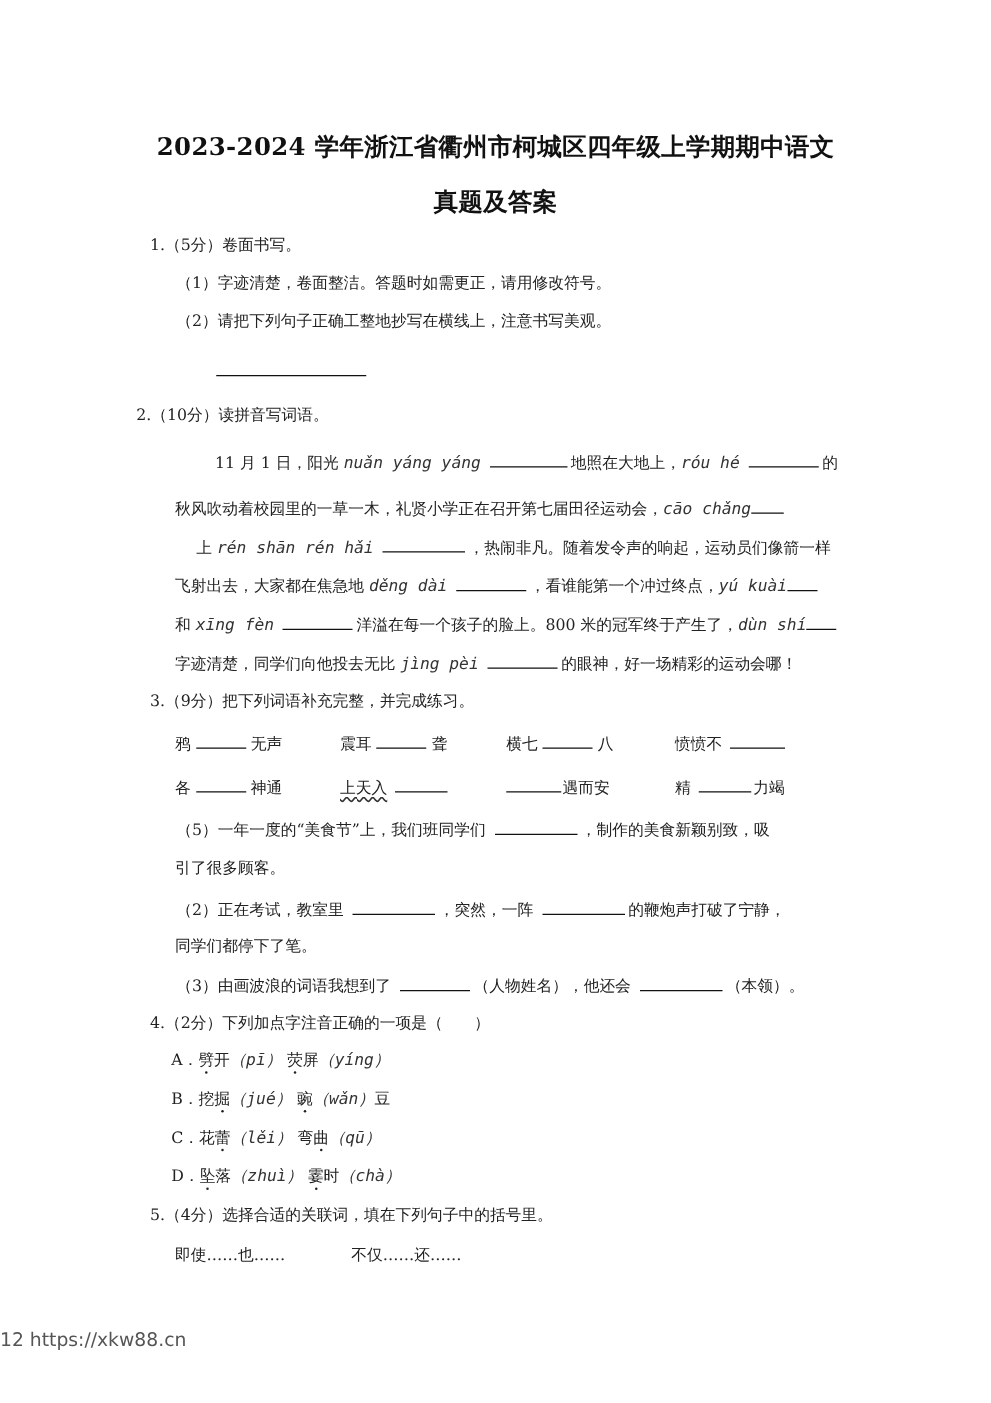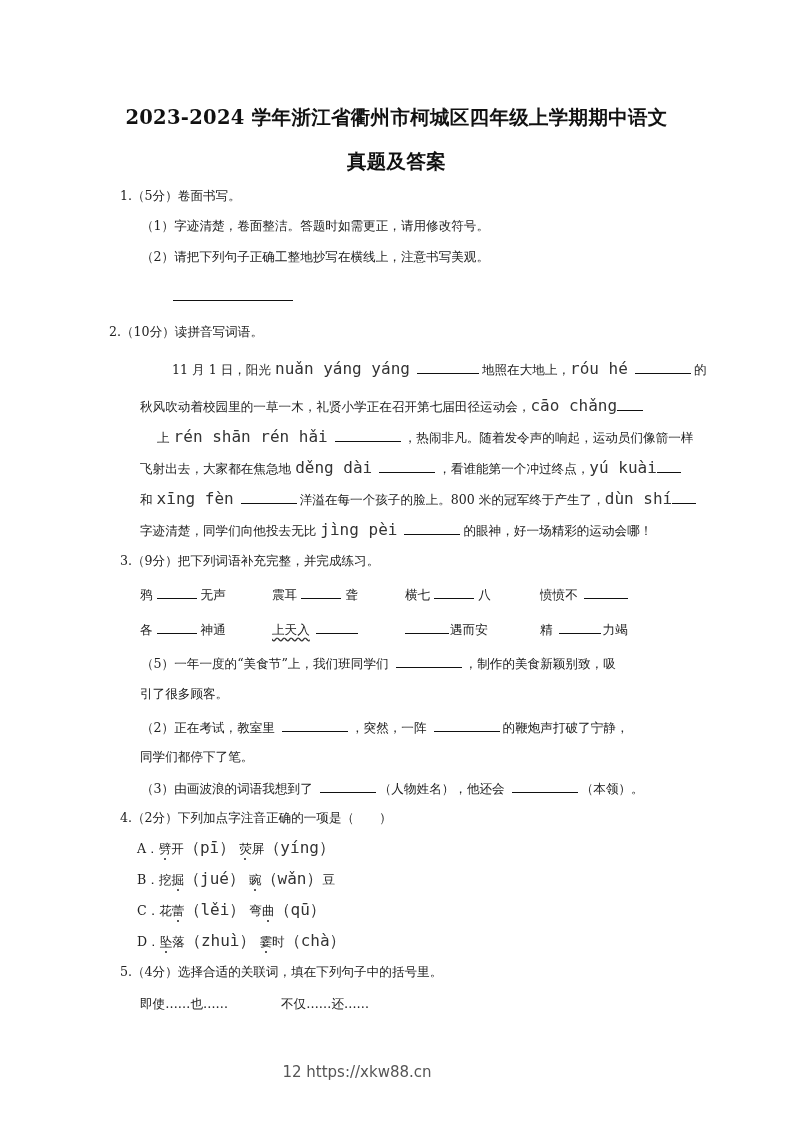--- a/index.html
+++ b/index.html
@@ -18,29 +18,29 @@
     .t2 { top: 148px; }
     .line {
       position: absolute; left: 0; white-space: nowrap;
       font-size: 12.6px; color: #222; line-height: 16px;
     }
     .blank {
       display: inline-block; border-bottom: 1px solid #111; height: 13px;
       vertical-align: baseline; margin: 0 3px;
     }
     .blank.tight { margin: 0; }
-    .py { font-family: "DejaVu Sans Mono", "Liberation Mono", monospace; font-size: 16px; color: #333; }
+    .py { font-family: "DejaVu Sans Mono", "Liberation Mono", monospace; font-size: 13px; color: #333; font-style: italic; }
     .wavy { text-decoration: underline wavy #333; text-underline-offset: 3px; }
     .dot { position: relative; }
     .dot::after {
       content: ""; position: absolute; left: 50%; bottom: -4px;
       width: 2px; height: 2px; margin-left: -1px; background: #222; border-radius: 50%;
     }
     .footer {
-      position: absolute; top: 1063px; left: 0; width: 714px; text-align: center;
+      position: absolute; top: 1063px; left: 0; width: 714px; 
       font-family: "DejaVu Sans", "Liberation Sans", sans-serif;
       font-size: 15px; color: #555;
     }
   </style>
 </head>
 <body>
 
 <div class="title t1">2023-2024 学年浙江省衢州市柯城区四年级上学期期中语文</div>
 <div class="title t2">真题及答案</div>
 

